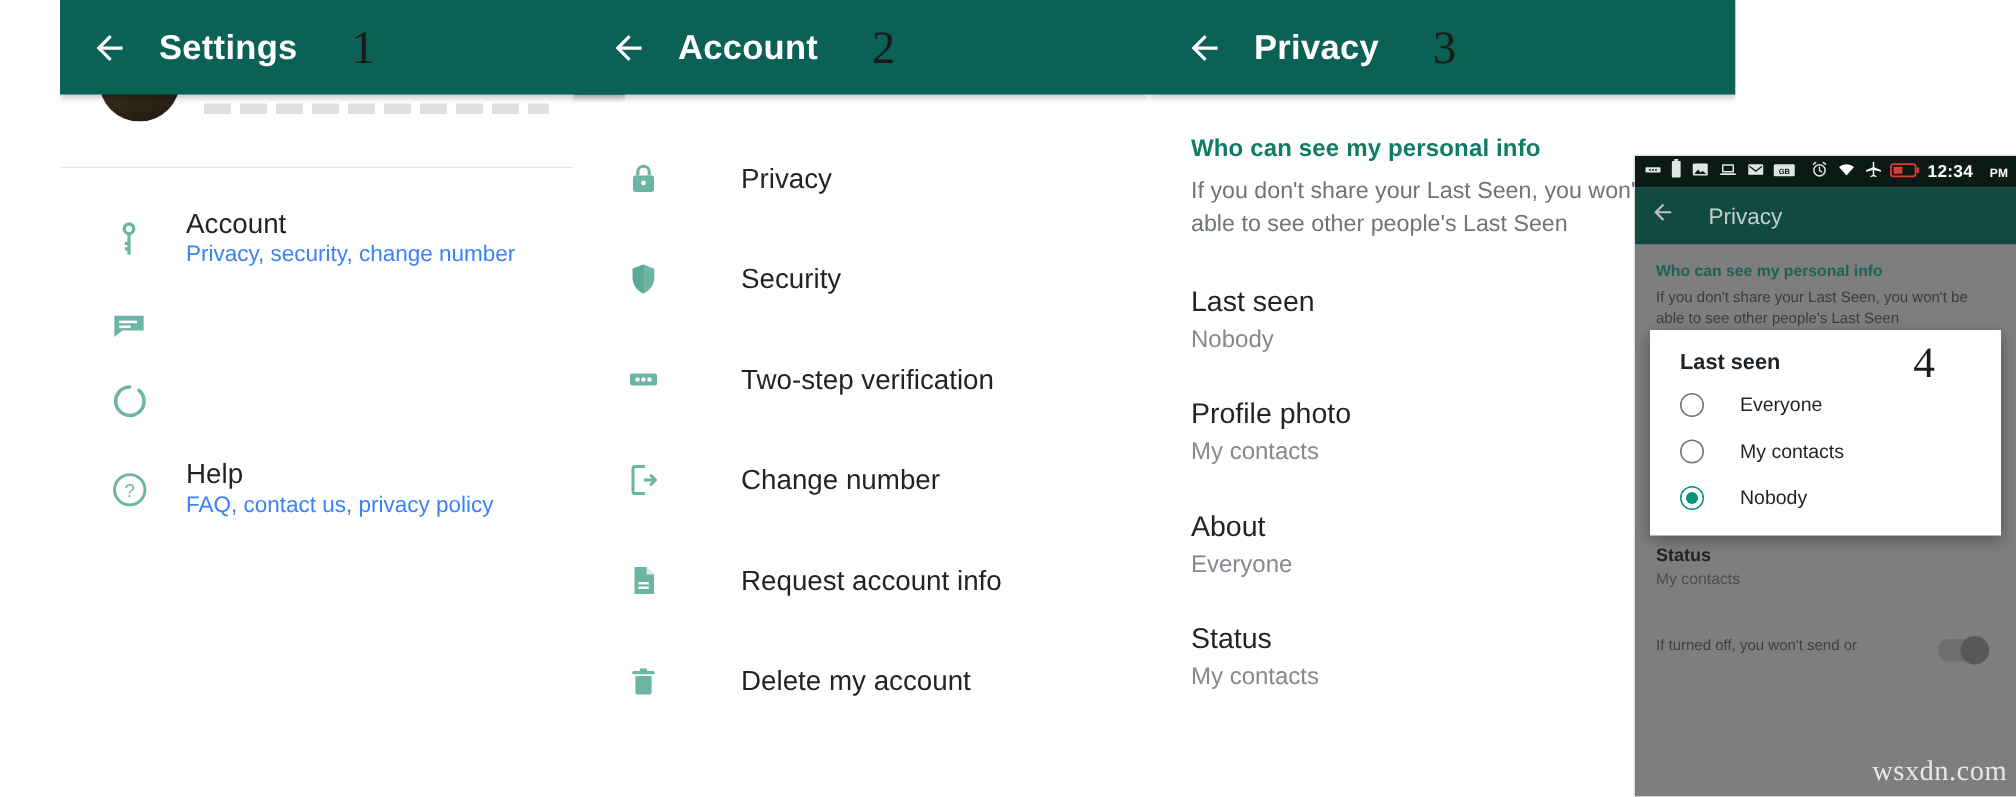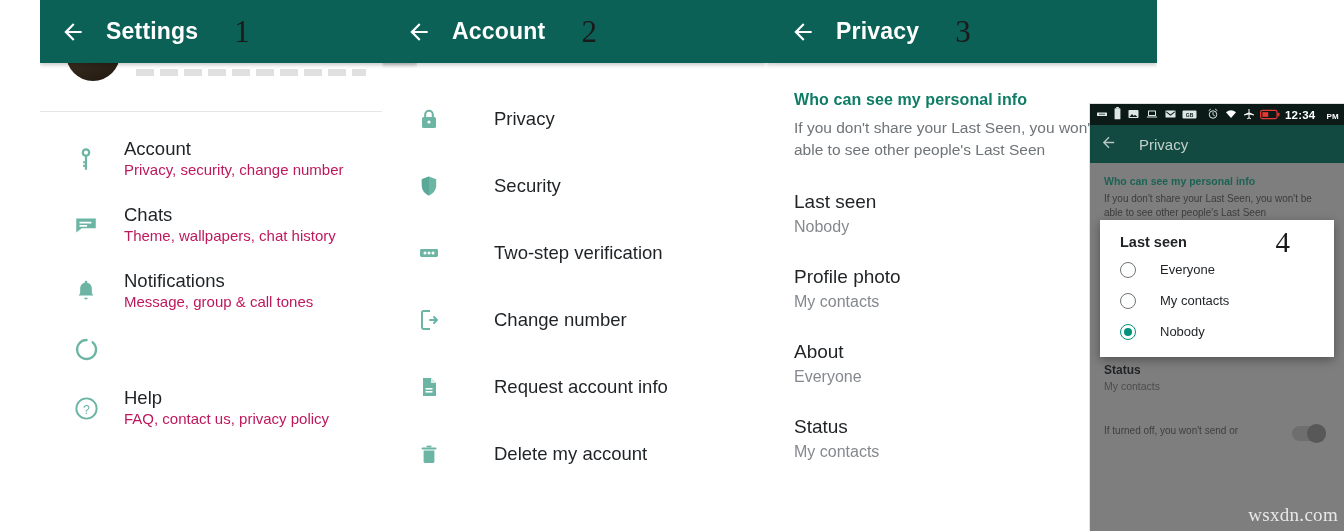--- a/index.html
+++ b/index.html
@@ -48,21 +48,21 @@
     background: repeating-linear-gradient(90deg, #c7c7c7 0 18px, transparent 18px 24px);
     opacity:.55;
   }
   .divider { height: 1px; background: #e6e6e6; margin: 0; }
 
   .s-list { padding-top: 14px; }
   .s-row { display: flex; align-items: center; padding: 12px 0 12px 24px; }
   .s-icon { width: 44px; flex: 0 0 44px; display:flex; align-items:center; justify-content:center; }
   .s-text { padding-left: 16px; }
   .s-title { font-size: 18.5px; color: #1f2326; line-height: 22px; }
-  .s-sub { font-size: 15px; color: #be185d; line-height: 20px; margin-top: 2px; }
+  .s-sub { font-size: 15px; color: #3b82f6; line-height: 20px; margin-top: 2px; }
 
   
   #panel2 { left: 382px; width: 384px; height: 531px; }
   #panel2 .appbar { padding-left: 22px; }
   .a-list { padding-top: 22px; }
   .a-row { display:flex; align-items:center; height: 67px; padding-left: 26px; }
   .a-icon { width: 42px; flex:0 0 42px; display:flex; align-items:center; justify-content:center; }
   .a-label { font-size: 18.5px; color:#1f2326; padding-left: 44px; }
 
   
@@ -176,38 +176,22 @@
       </div>
 
       <div class="s-row">
         <span class="s-icon">
           <svg width="26" height="26" viewBox="0 0 24 24">
               <path d="M3 6h18v9H8l-5 4z" fill="#6cb5a4"></path>
               <rect x="6" y="9" width="11" height="1.6" fill="#ffffff"></rect>
               <rect x="6" y="12" width="7" height="1.6" fill="#ffffff"></rect>
             </svg>
         </span>
-        <span class="s-text">
-          <span class="s-title">Chats</span><br>
-          <span class="s-sub">Theme, wallpapers, chat history</span>
-        </span>
-      </div>
-
-      <div class="s-row">
-        <span class="s-icon">
-          <svg width="26" height="26" viewBox="0 0 24 24">
-              <path d="M12 2.5a1.2 1.2 0 0 1 1.2 1.2v.6A5.6 5.6 0 0 1 17.4 10v4l1.4 2.2H5.2L6.6 14v-4a5.6 5.6 0 0 1 4.2-5.7v-.6A1.2 1.2 0 0 1 12 2.5z" fill="#6cb5a4"></path>
-              <path d="M10.4 18.2h3.2a1.6 1.6 0 0 1-3.2 0z" fill="#6cb5a4"></path>
-            </svg>
-        </span>
-        <span class="s-text">
-          <span class="s-title">Notifications</span><br>
-          <span class="s-sub">Message, group &amp; call tones</span>
-        </span>
-      </div>
+      </div>
+
 
       <div class="s-row">
         <span class="s-icon">
           <svg width="27" height="27" viewBox="0 0 24 24">
               <path d="M12 3.6a8.4 8.4 0 1 0 5.5 2" stroke="#6cb5a4" stroke-width="2.1" fill="none" stroke-linecap="round"></path>
             </svg>
         </span>
       </div>
 
       <div class="s-row">

